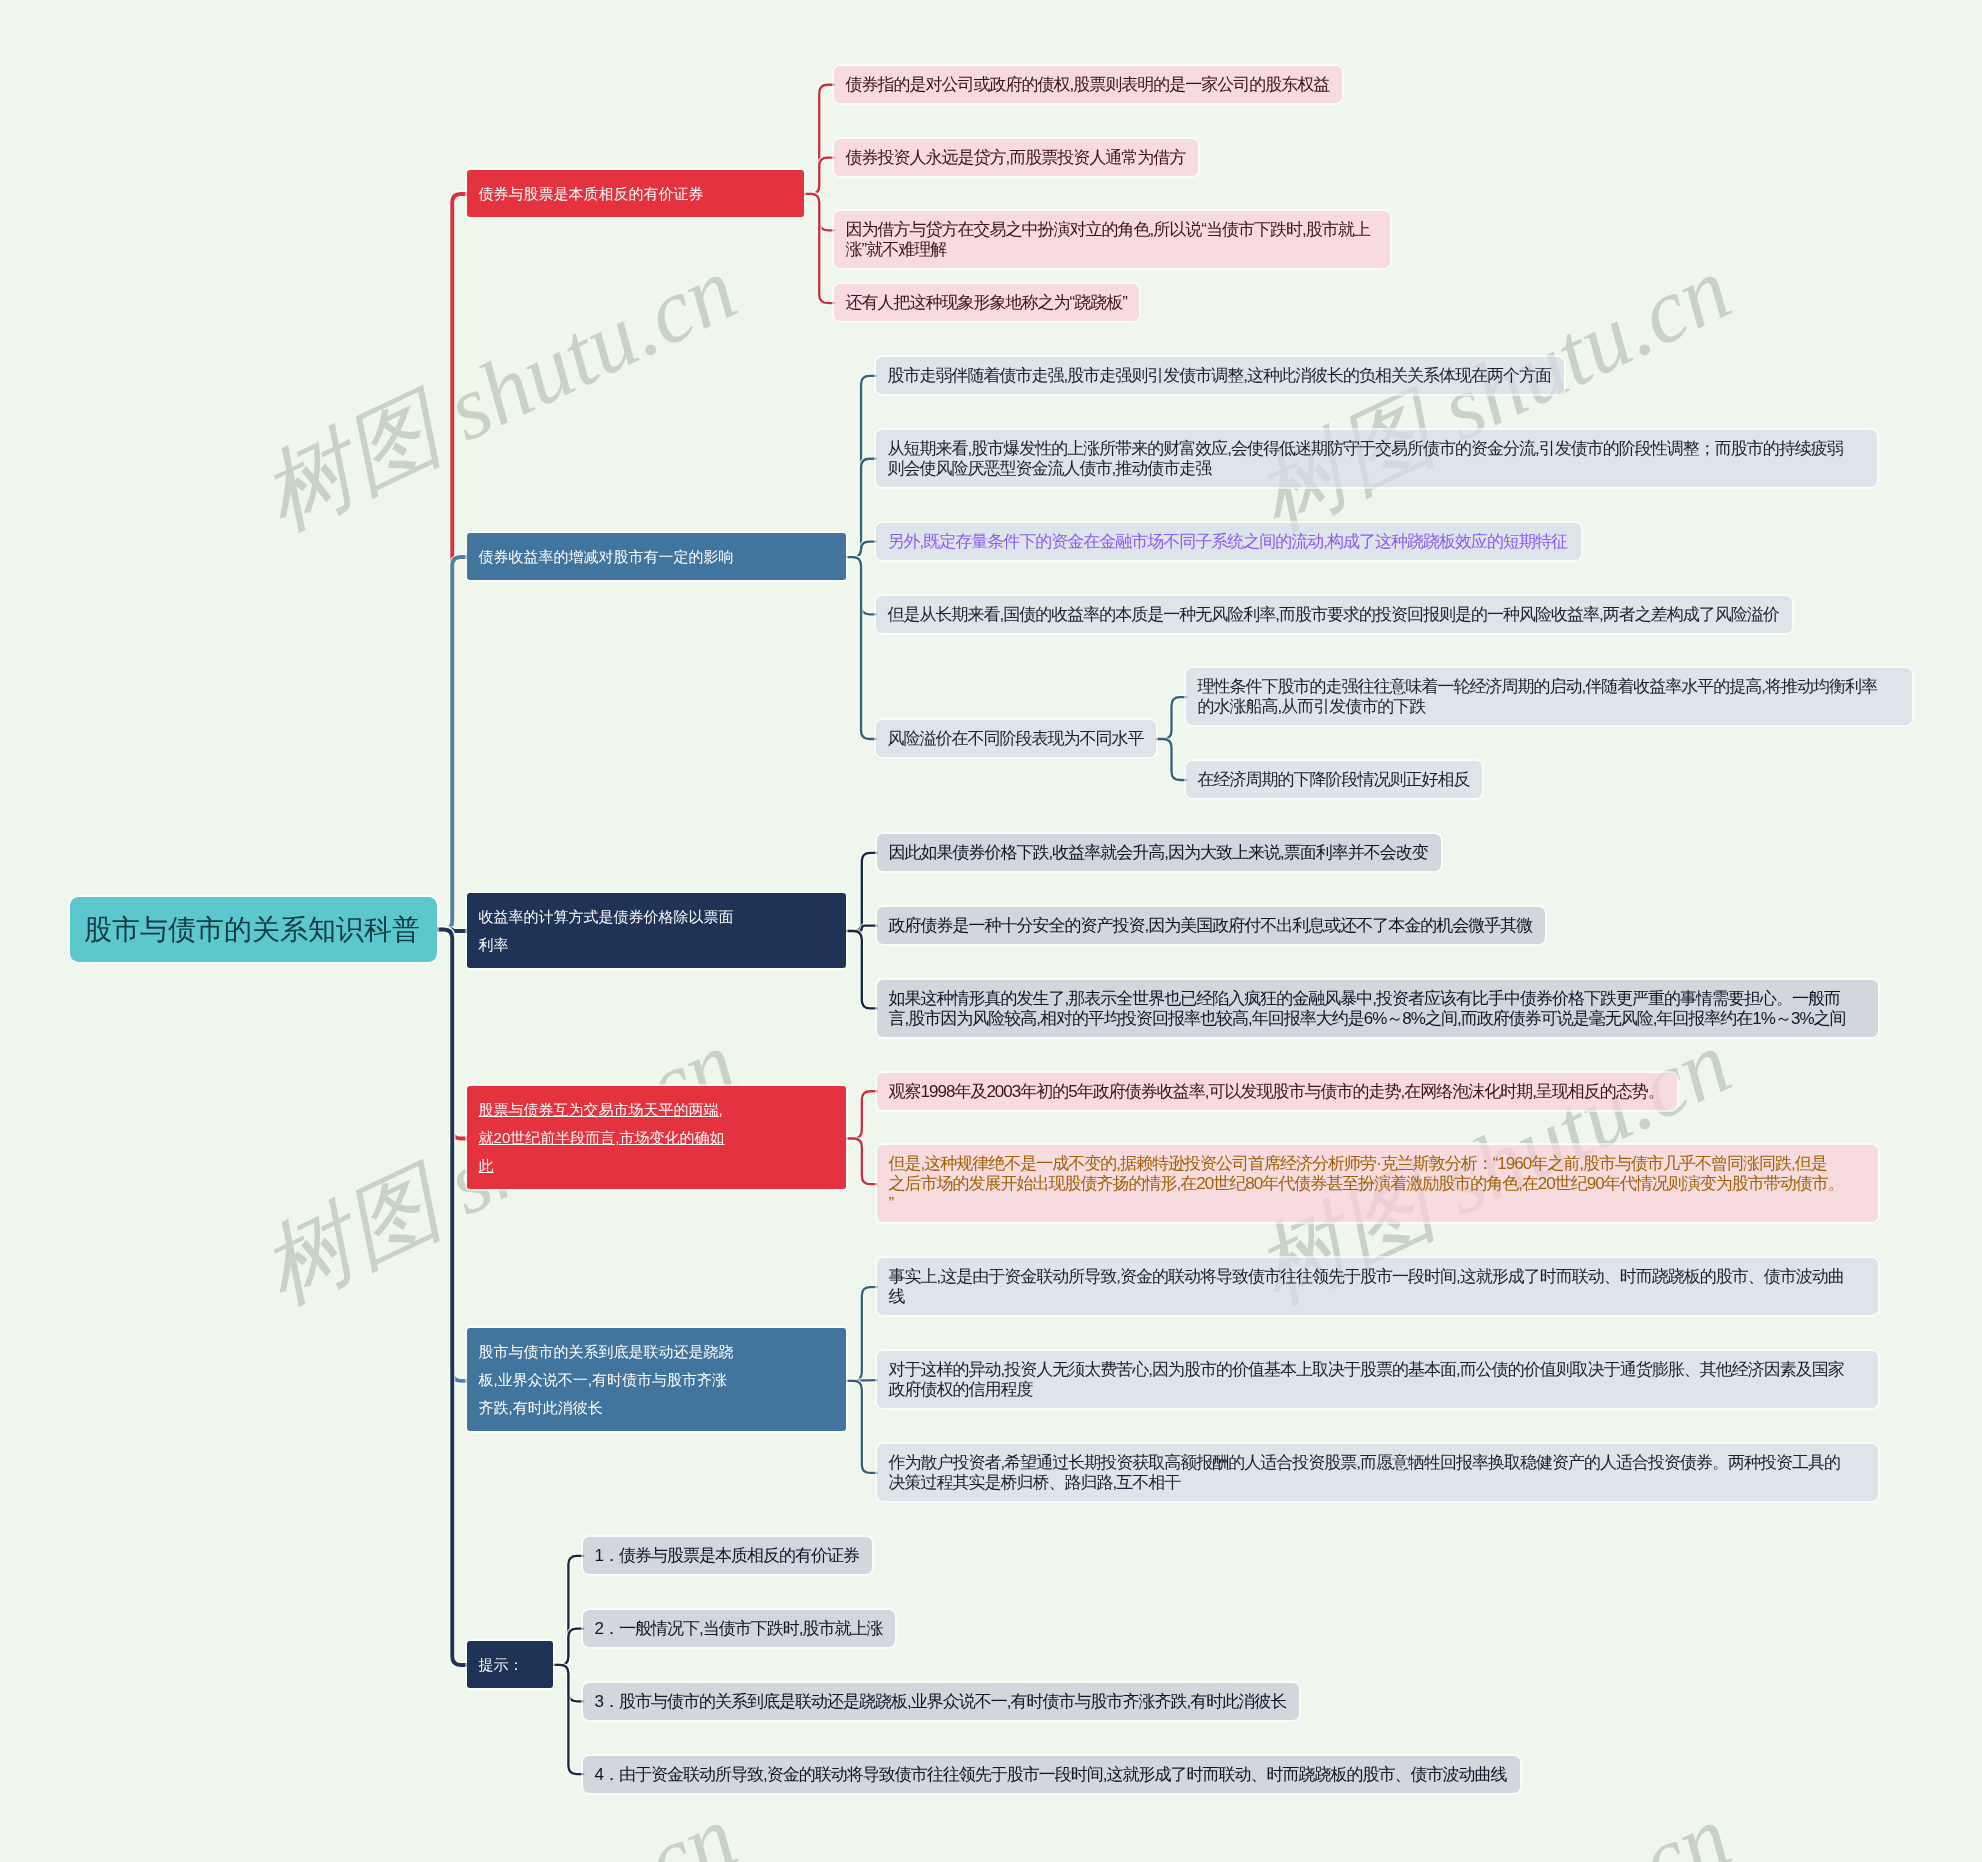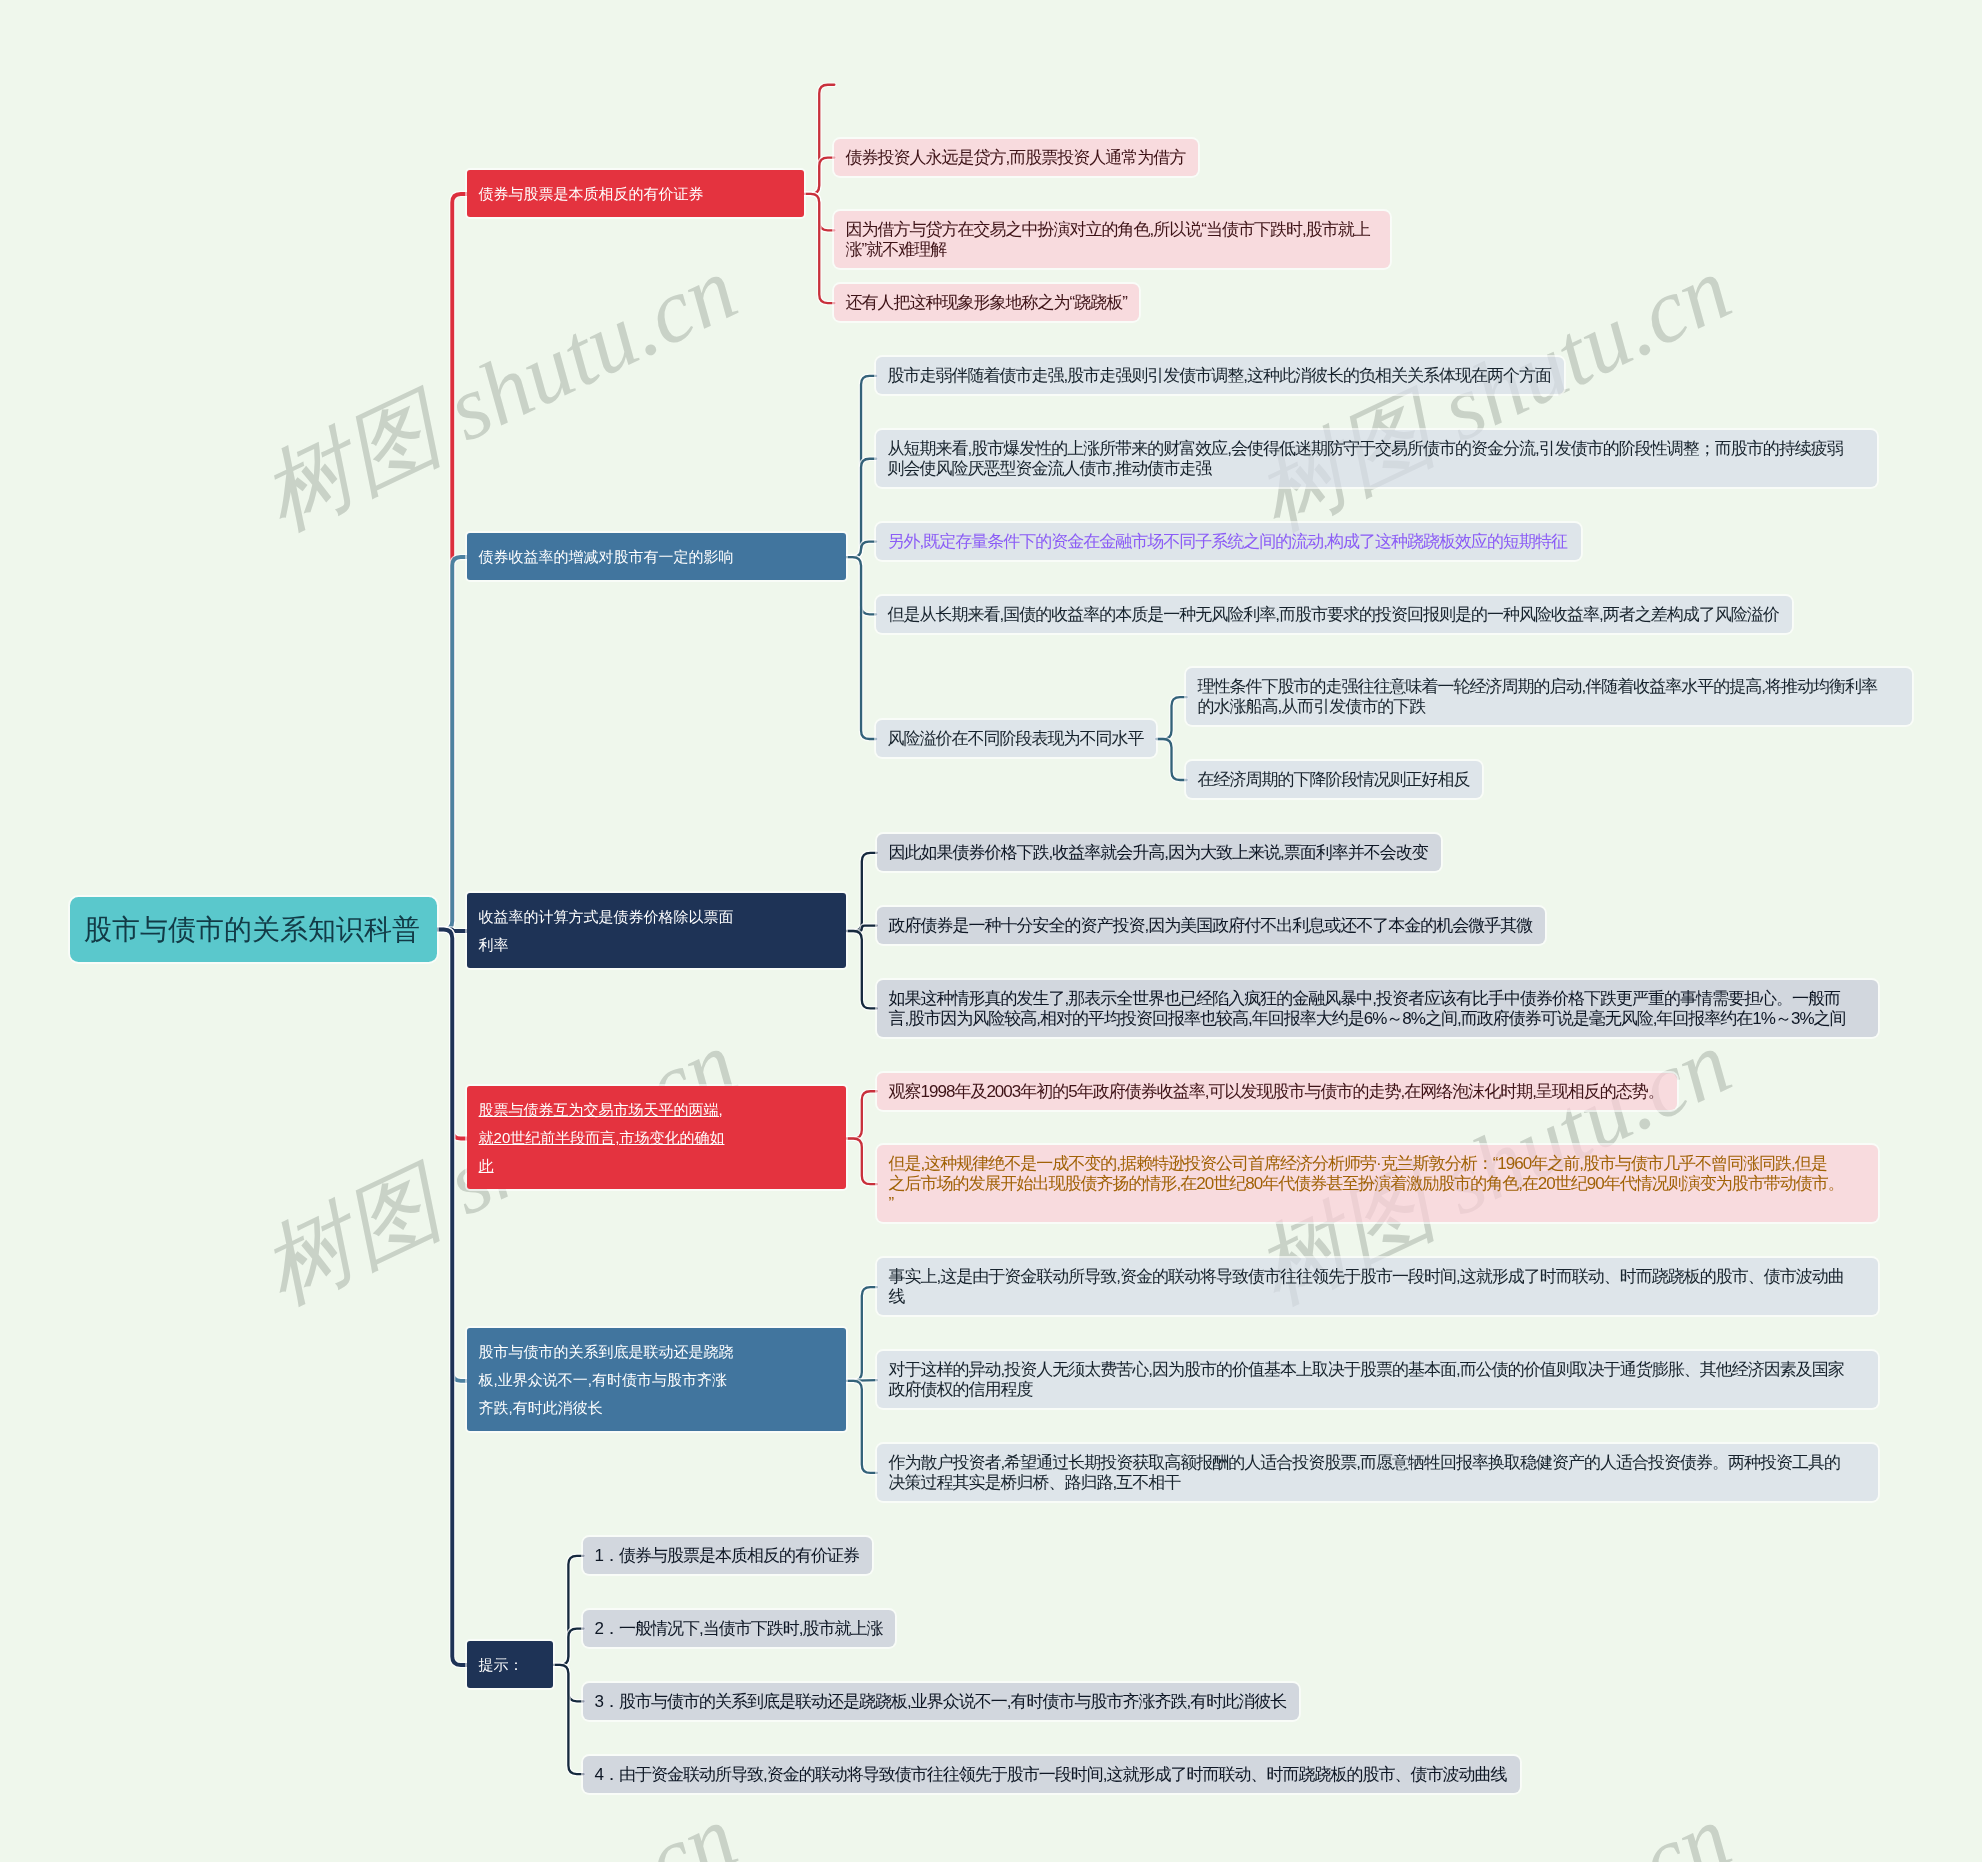--- a/index.html
+++ b/index.html
@@ -78,20 +78,21 @@
       <path d="M 714 2150.5 L 722.5 2150.5 Q 733.5 2150.5 733.5 2139.5 L 733.5 2020.5 Q 733.5 2009.5 744.5 2009.5 L 753 2009.5" fill="none" stroke="#15293d" stroke-width="3" stroke-linecap="round" stroke-linejoin="round"></path>
       <path d="M 714 2150.5 L 722.5 2150.5 Q 733.5 2150.5 733.5 2139.5 L 733.5 2114.5 Q 733.5 2103.5 744.5 2103.5 L 753 2103.5" fill="none" stroke="rgba(255,255,255,.75)" stroke-width="6" stroke-linecap="round" stroke-linejoin="round"></path>
       <path d="M 714 2150.5 L 722.5 2150.5 Q 733.5 2150.5 733.5 2139.5 L 733.5 2114.5 Q 733.5 2103.5 744.5 2103.5 L 753 2103.5" fill="none" stroke="#15293d" stroke-width="3" stroke-linecap="round" stroke-linejoin="round"></path>
       <path d="M 714 2150.5 L 722.5 2150.5 Q 733.5 2150.5 733.5 2161.5 L 733.5 2186.5 Q 733.5 2197.5 744.5 2197.5 L 753 2197.5" fill="none" stroke="rgba(255,255,255,.75)" stroke-width="6" stroke-linecap="round" stroke-linejoin="round"></path>
       <path d="M 714 2150.5 L 722.5 2150.5 Q 733.5 2150.5 733.5 2161.5 L 733.5 2186.5 Q 733.5 2197.5 744.5 2197.5 L 753 2197.5" fill="none" stroke="#15293d" stroke-width="3" stroke-linecap="round" stroke-linejoin="round"></path>
       <path d="M 714 2150.5 L 722.5 2150.5 Q 733.5 2150.5 733.5 2161.5 L 733.5 2280.5 Q 733.5 2291.5 744.5 2291.5 L 753 2291.5" fill="none" stroke="rgba(255,255,255,.75)" stroke-width="6" stroke-linecap="round" stroke-linejoin="round"></path>
       <path d="M 714 2150.5 L 722.5 2150.5 Q 733.5 2150.5 733.5 2161.5 L 733.5 2280.5 Q 733.5 2291.5 744.5 2291.5 L 753 2291.5" fill="none" stroke="#15293d" stroke-width="3" stroke-linecap="round" stroke-linejoin="round"></path>
     </svg>
 <div class="node root" style="white-space: pre-wrap; left: 70px; width: 367px; top: 897px;">股市与债市的关系知识科普</div>
     <div class="node lvl1" style="white-space: pre-wrap; background: rgb(228, 51, 63); color: rgb(255, 255, 255); left: 467px; width: 337px; top: 170px;">债券与股票是本质相反的有价证券</div>
+    <div class="node lvl2" style="white-space: pre-wrap; background: rgba(252, 206, 216, 0.7); color: rgb(61, 18, 22); left: 834px; width: 508px; top: 66px;">债券指的是对公司或政府的债权,股票则表明的是一家公司的股东权益</div>
     <div class="node lvl2" style="white-space: pre-wrap; background: rgba(252, 206, 216, 0.7); color: rgb(61, 18, 22); left: 834px; width: 364px; top: 139px;">债券投资人永远是贷方,而股票投资人通常为借方</div>
     <div class="node lvl2" style="white-space: pre-wrap; background: rgba(252, 206, 216, 0.7); color: rgb(61, 18, 22); left: 834px; width: 556px; top: 211px;">因为借方与贷方在交易之中扮演对立的角色,所以说“当债市下跌时,股市就上涨”就不难理解</div>
     <div class="node lvl2" style="white-space: pre-wrap; background: rgba(252, 206, 216, 0.7); color: rgb(61, 18, 22); left: 834px; width: 305px; top: 284px;">还有人把这种现象形象地称之为“跷跷板”</div>
     <div class="node lvl1" style="white-space: pre-wrap; background: rgb(65, 117, 158); color: rgb(255, 255, 255); left: 467px; width: 379px; top: 533px;">债券收益率的增减对股市有一定的影响</div>
     <div class="node lvl2" style="white-space: pre-wrap; background: rgba(215, 221, 233, 0.7); color: rgb(22, 34, 44); left: 876px; width: 688px; top: 357px;">股市走弱伴随着债市走强,股市走强则引发债市调整,这种此消彼长的负相关关系体现在两个方面</div>
     <div class="node lvl2" style="white-space: pre; background: rgba(215, 221, 233, 0.7); color: rgb(22, 34, 44); left: 876px; width: 1001px; top: 430px;">从短期来看,股市爆发性的上涨所带来的财富效应,会使得低迷期防守于交易所债市的资金分流,引发债市的阶段性调整；而股市的持续疲弱
 则会使风险厌恶型资金流人债市,推动债市走强</div>
     <div class="node lvl2" style="white-space: pre-wrap; background: rgba(215, 221, 233, 0.7); color: #8b5cf6; left: 876px; width: 705px; top: 523px;">另外,既定存量条件下的资金在金融市场不同子系统之间的流动,构成了这种跷跷板效应的短期特征</div>
     <div class="node lvl2" style="white-space: pre-wrap; background: rgba(215, 221, 233, 0.7); color: rgb(22, 34, 44); left: 876px; width: 916px; top: 596px;">但是从长期来看,国债的收益率的本质是一种无风险利率,而股市要求的投资回报则是的一种风险收益率,两者之差构成了风险溢价</div>
     <div class="node lvl2" style="white-space: pre-wrap; background: rgba(215, 221, 233, 0.7); color: rgb(22, 34, 44); left: 876px; width: 280px; top: 720px;">风险溢价在不同阶段表现为不同水平</div>

